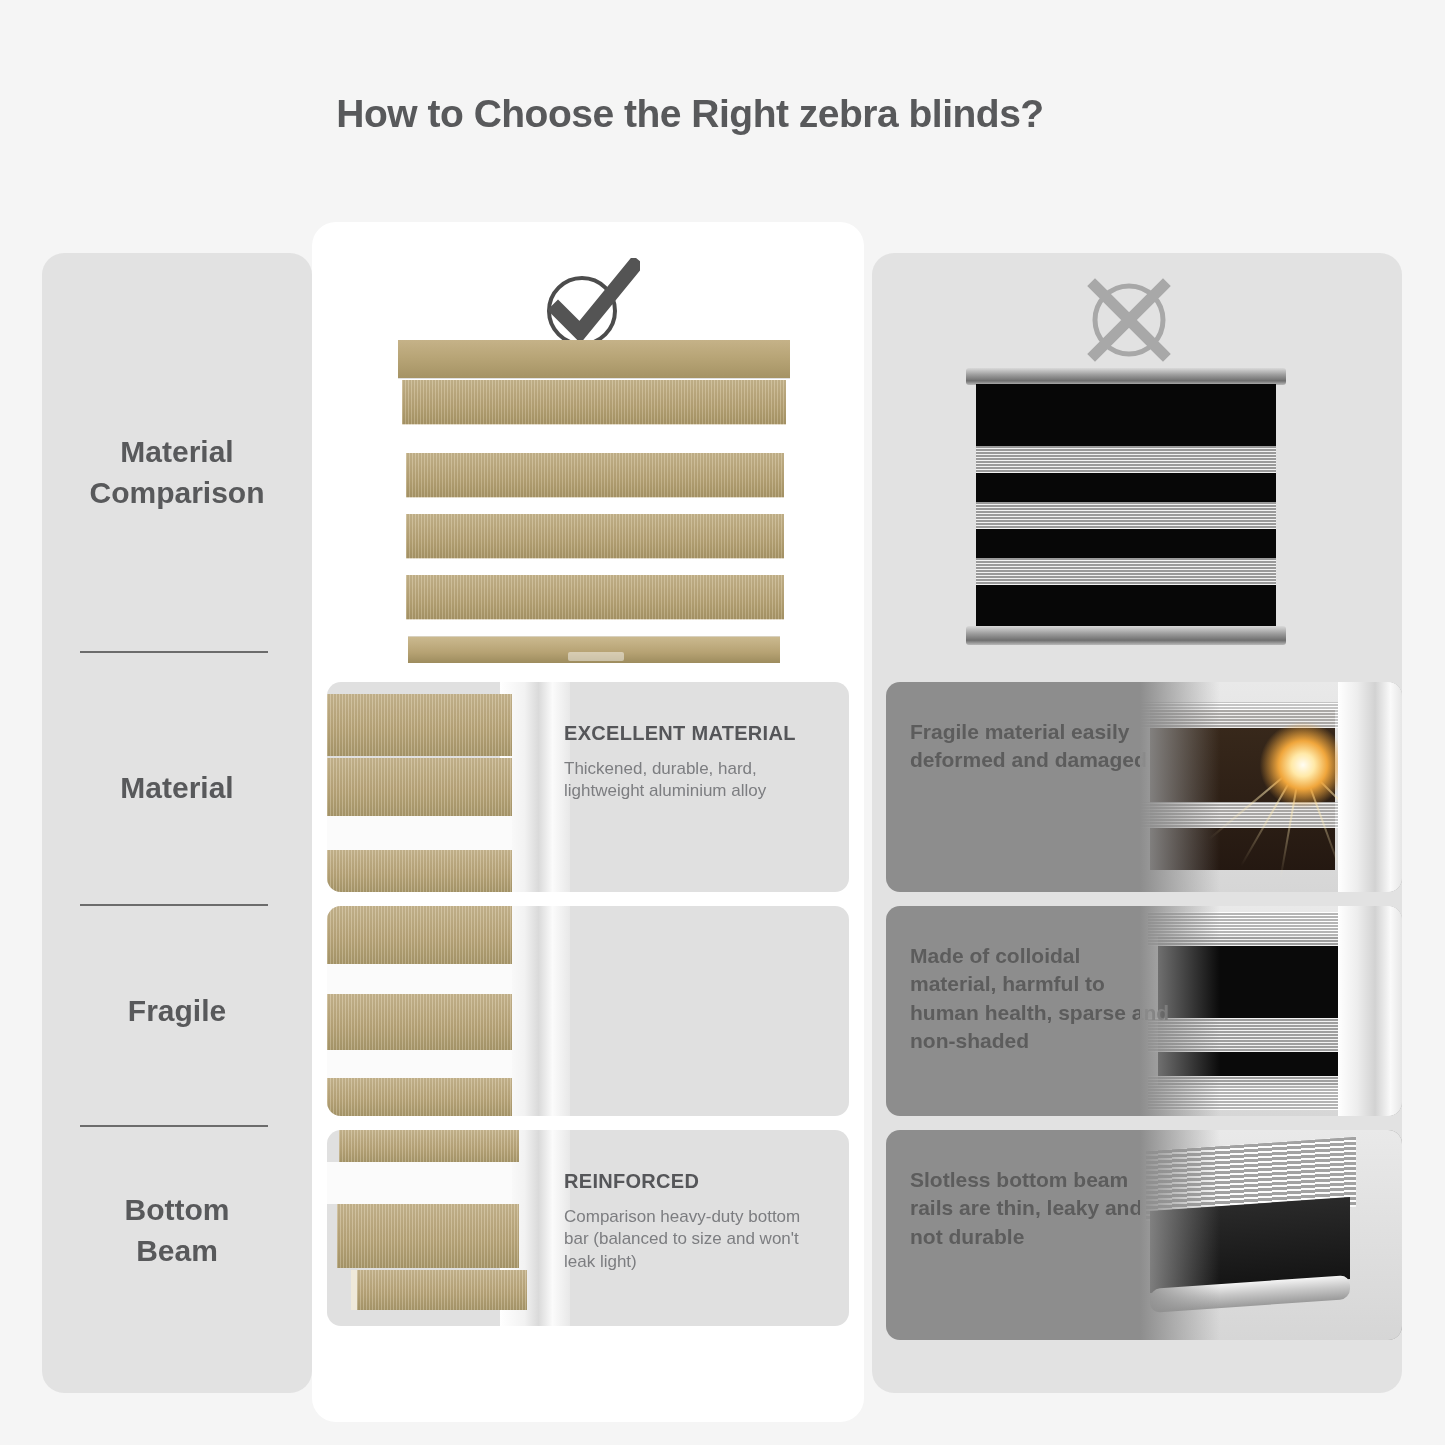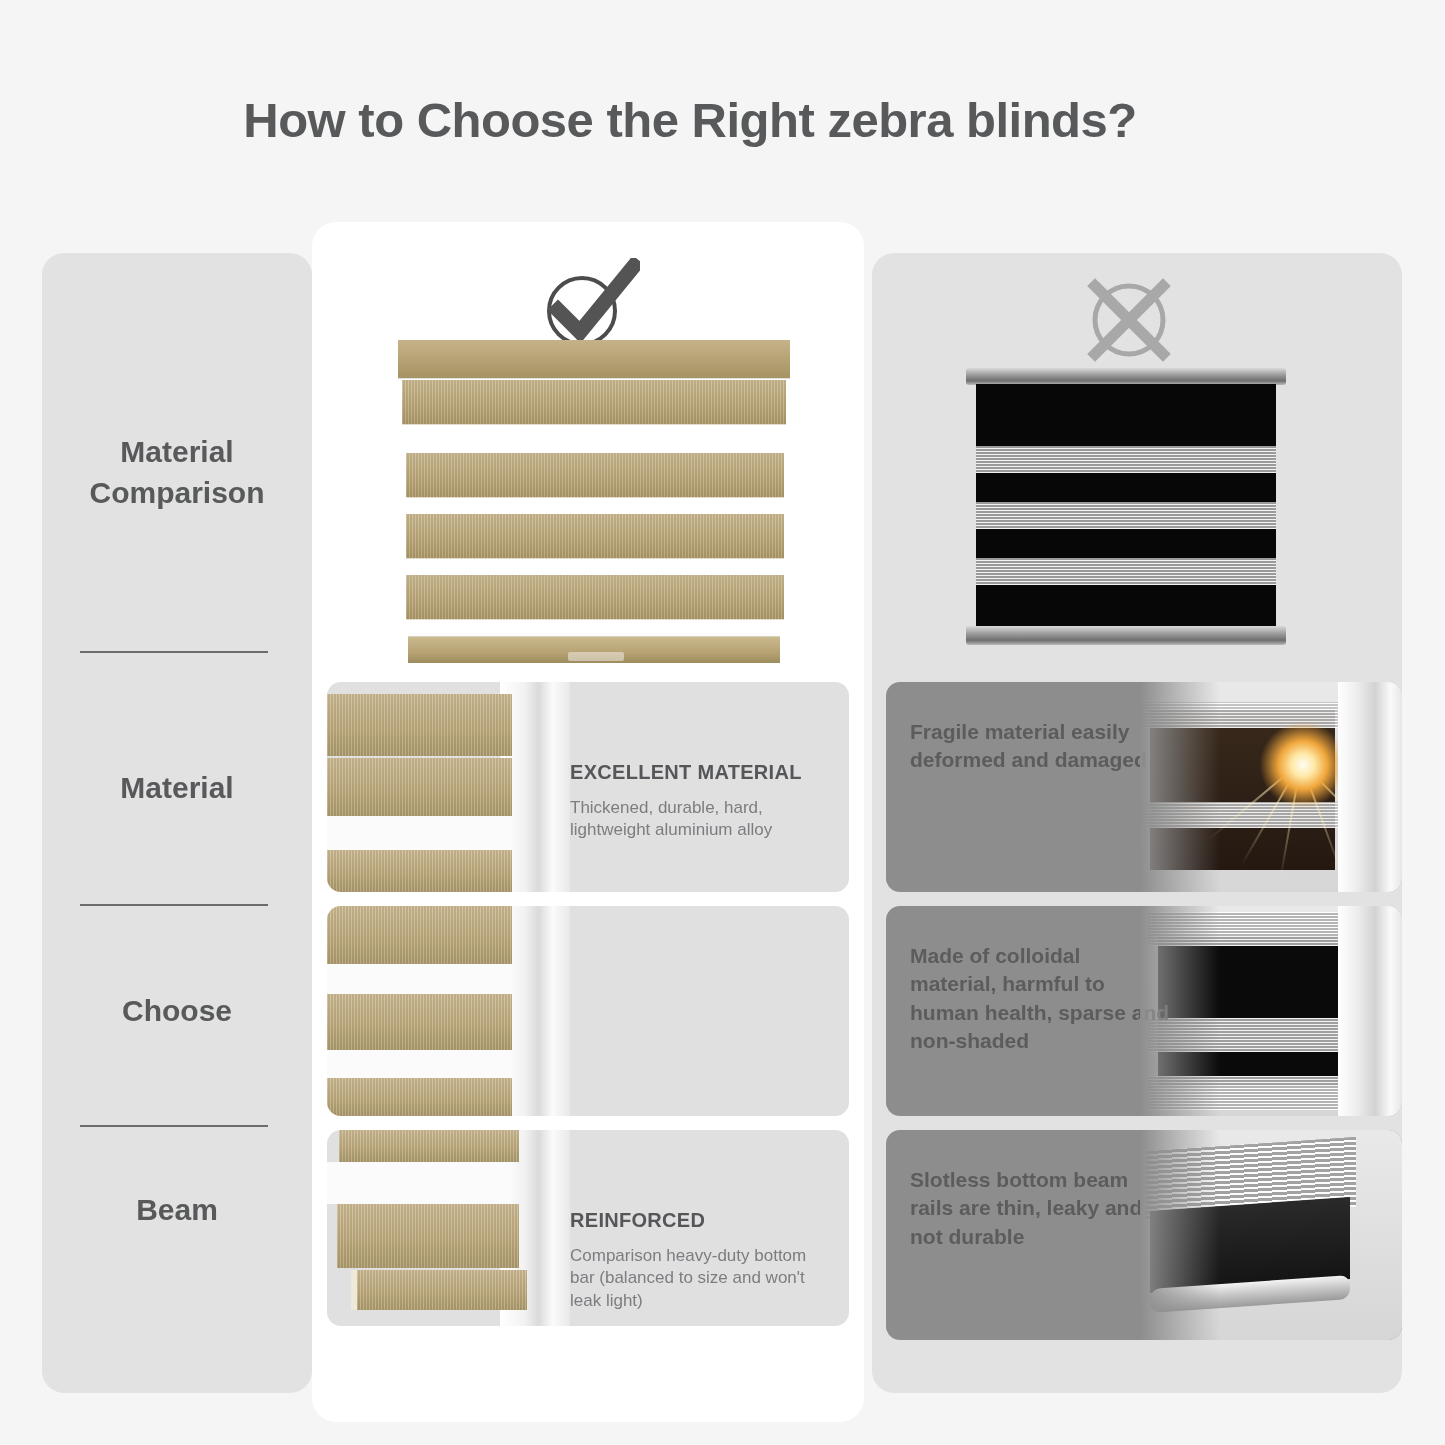--- a/index.html
+++ b/index.html
@@ -6,21 +6,21 @@
   body{
     width:1445px;height:1445px;
     background:#f5f5f5;
     font-family:"Liberation Sans", sans-serif;
     overflow:hidden;
     position:relative;
   }
   .page-title{
     position:absolute;left:0;top:92px;width:1380px;
     text-align:center;
-    font-size:49px;font-weight:bold;color:#58595b;
+    font-size:39px;font-weight:bold;color:#58595b;
     letter-spacing:-0.5px;
   }
 
   
   .panel-left{
     position:absolute;left:42px;top:253px;width:270px;height:1140px;
     background:#e2e2e2;border-radius:22px;
   }
   .panel-right{
     position:absolute;left:872px;top:253px;width:530px;height:1140px;
@@ -110,21 +110,21 @@
   .card.good{background:#e0e0e0;}
   .card.bad{background:#8d8d8d;}
 
   .card.g0{left:327px;top:682px;width:522px;height:210px;}
   .card.g1{left:327px;top:906px;width:522px;height:210px;}
   .card.g2{left:327px;top:1130px;width:522px;height:196px;}
   .card.b0{left:886px;top:682px;width:516px;height:210px;}
   .card.b1{left:886px;top:906px;width:516px;height:210px;}
   .card.b2{left:886px;top:1130px;width:516px;height:210px;}
 
-  .card-text-good{position:absolute;left:243px;top:40px;width:265px;margin-top:39px;}
+  .card-text-good{position:absolute;left:237px;top:40px;width:265px;}
   .card-title{
     font-size:20px;font-weight:bold;color:#555659;letter-spacing:.3px;
     margin-bottom:13px;
   }
   .card-desc{
     font-size:17px;color:#7c7d80;line-height:1.32;
   }
   .card-text-bad{
     position:absolute;left:24px;top:36px;width:260px;
     font-size:21px;font-weight:bold;color:#5c5c5c;line-height:1.35;
@@ -217,25 +217,26 @@
   <div>Comparison</div>
 </div>
 <div class="divider d0"></div>
 
 <div class="row-label r1">
   <div>Material</div>
 </div>
 <div class="divider d1"></div>
 
 <div class="row-label r2">
-  <div>Choose</div>
+  <div>Fragile</div>
 </div>
 <div class="divider d2"></div>
 
 <div class="row-label r3">
+  <div>Bottom</div>
   <div>Beam</div>
 </div>
 
 <svg class="icon-check" viewBox="0 0 104 94">
   <circle cx="46" cy="53" r="33" fill="none" stroke="#4c4c4c" stroke-width="4"></circle>
   <path d="M22 52 L44 74 L98 8" fill="none" stroke="#545454" stroke-width="15" stroke-linecap="square" stroke-linejoin="miter"></path>
 </svg>
 
 <svg class="icon-cross" viewBox="0 0 92 92">
   <circle cx="46" cy="46" r="34" fill="none" stroke="#a8a8a8" stroke-width="5"></circle>

